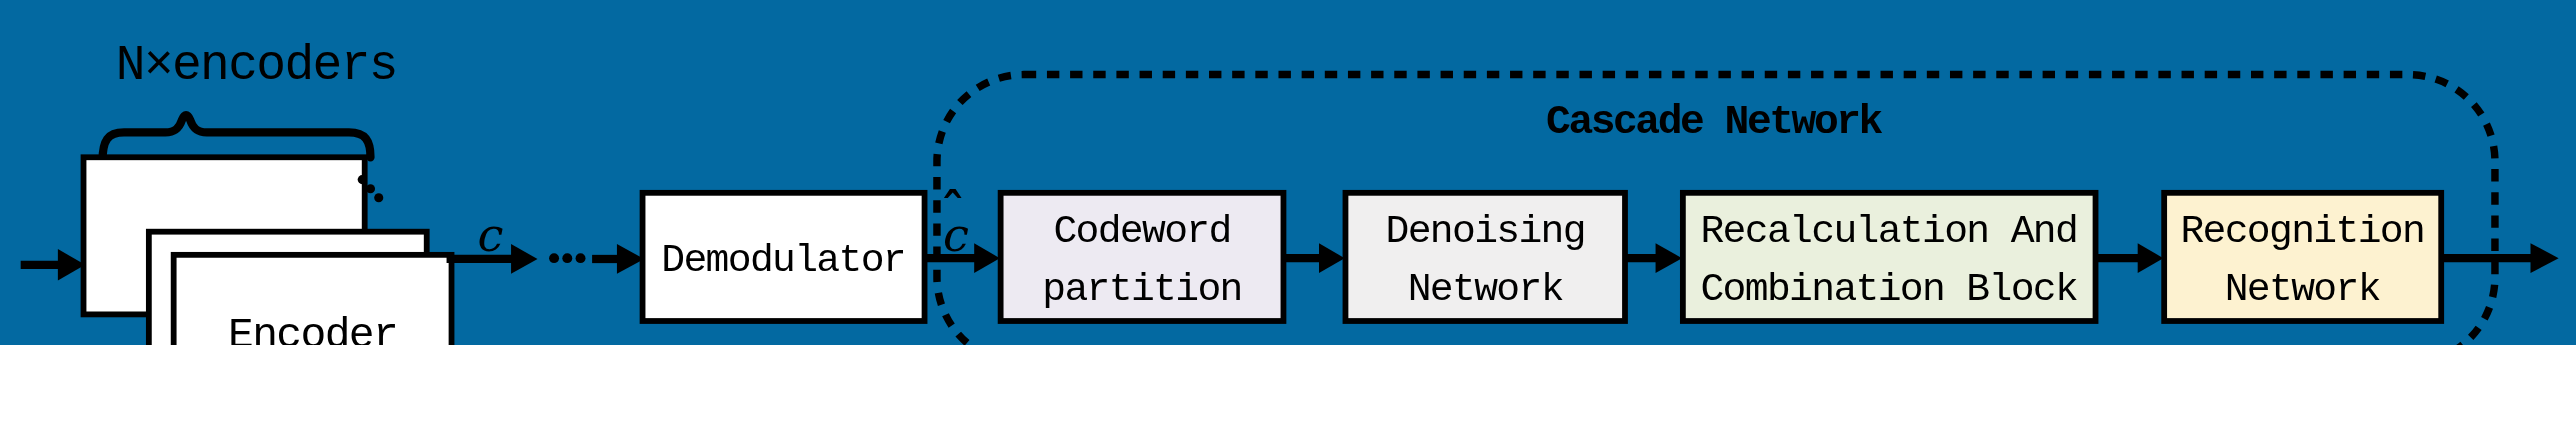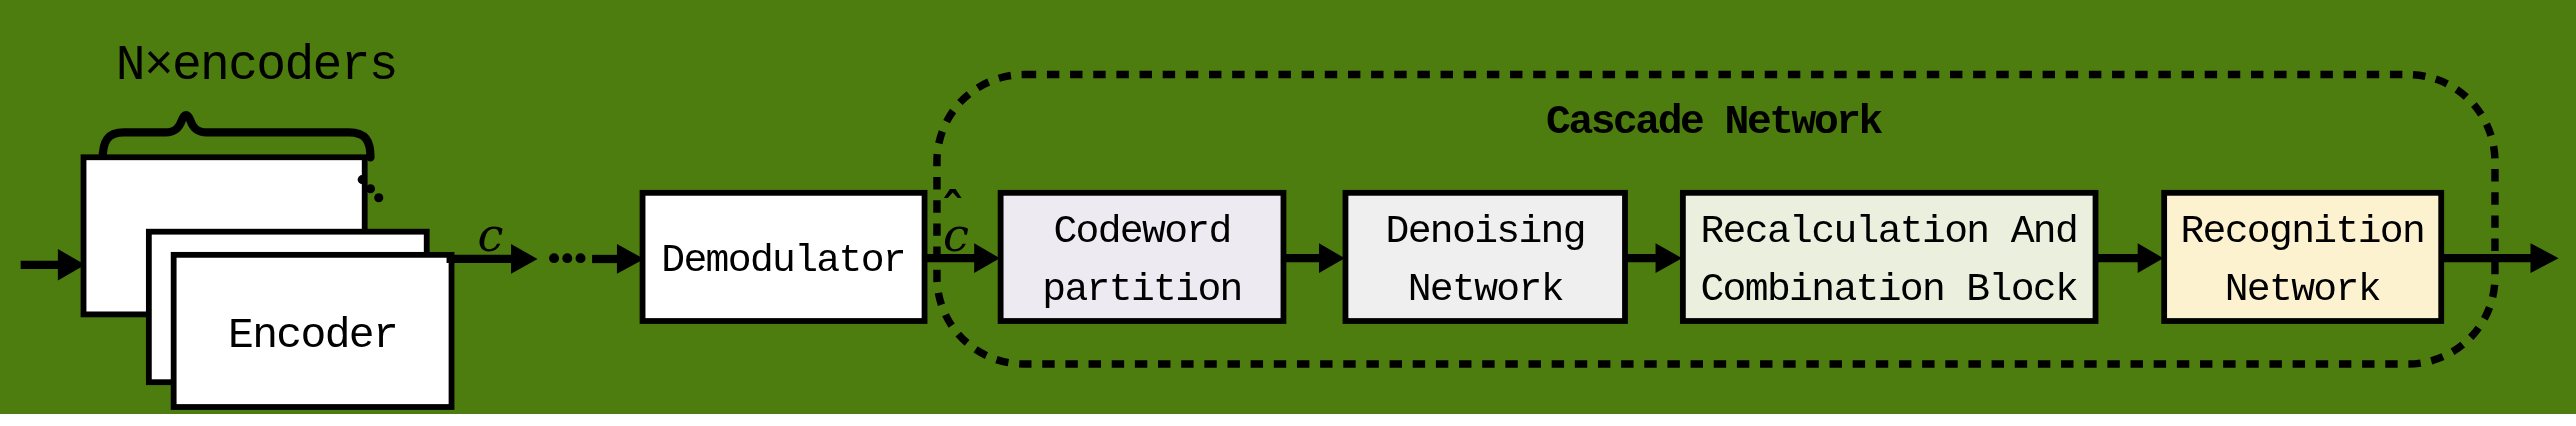--- a/index.html
+++ b/index.html
@@ -1,20 +1,20 @@
 <!DOCTYPE html>
 <html style="font-size:13.2px"><head>
 <meta charset="utf-8">
 <style>
   html, body { margin: 0; padding: 0; background: #ffffff; }
   .canvas {
     position: relative;
     width: 2576px;
-    height: 414px;
-    background: #4d7c0f;
+    height: 345px;
+    background: #0369a1;
     overflow: hidden;
   }
   svg { display: block; }
   .label-font {
     font-family: "Liberation Mono", "DejaVu Sans Mono", monospace;
     fill: #000000;
   }
   .math-font {
     font-family: "DejaVu Serif", "Liberation Serif", serif;
     font-style: italic;

